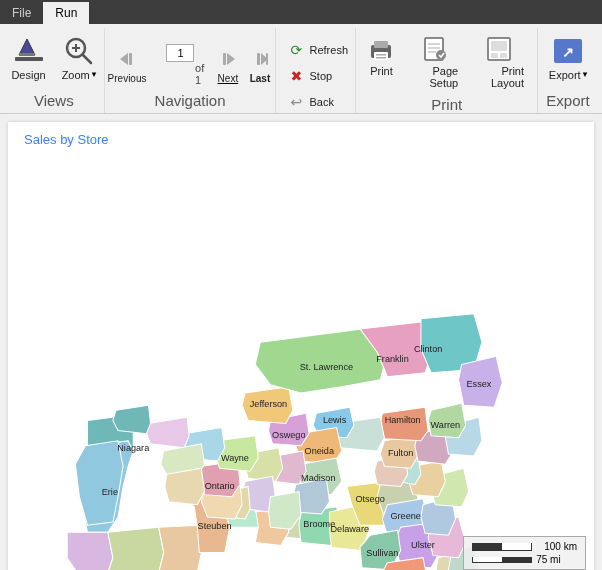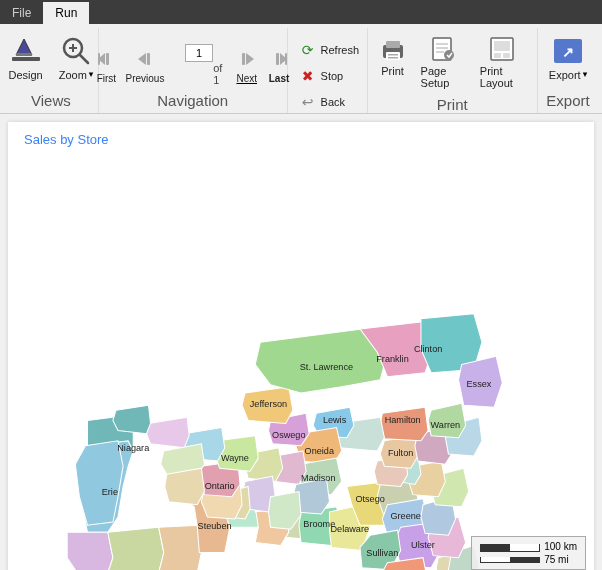--- a/index.html
+++ b/index.html
@@ -14,21 +14,21 @@
     .ribbon { background: #f0f0f0; border-bottom: 1px solid #ccc; display: flex; align-items: stretch; padding: 4px 4px 0 4px; height: 90px; }
 
     .ribbon-group { display: flex; flex-direction: column; align-items: center; border-right: 1px solid #ddd; padding: 2px 6px; min-width: 50px; }
     .ribbon-group:last-child { border-right: none; }
     .ribbon-group-label { font-size: 15px; color: #555; margin-top: auto; padding-top: 2px; padding-bottom: 2px; }
 
     .ribbon-items { display: flex; align-items: flex-start; flex: 1; gap: 2px; }
 
     .ribbon-btn { display: flex; flex-direction: column; align-items: center; justify-content: flex-start; padding: 4px 6px; cursor: pointer; border: 1px solid transparent; border-radius: 2px; min-width: 40px; background: none; }
     .ribbon-btn .icon { width: 32px; height: 32px; display: flex; align-items: center; justify-content: center; font-size: 22px; }
-    .ribbon-btn .btn-label { font-size: 11px; text-align: left; margin-top: 2px; color: #222; }
+    .ribbon-btn .btn-label { font-size: 11px; text-align: right; margin-top: 2px; color: #222; }
 
     .ribbon-btn-small { display: flex; flex-direction: row; align-items: center; padding: 2px 4px; cursor: pointer; border: 1px solid transparent; border-radius: 2px; background: none; gap: 4px; }
     .ribbon-btn-small .icon-sm { width: 18px; height: 18px; display: flex; align-items: center; justify-content: center; font-size: 14px; }
     .ribbon-btn-small .btn-label-sm { font-size: 11px; color: #222; }
     .nav-page-input { width: 28px; height: 18px; text-align: center; border: 1px solid #aaa; font-size: 11px; background: white; }
     .nav-page-of { font-size: 11px; color: #444; margin-left: 43px; }
 
     .vertical-stack { display: flex; flex-direction: column; gap: 2px; }
 
     
@@ -78,30 +78,20 @@
           <span style="font-size:9px;">▾</span>
         </div>
       </div>
     </div>
     <div class="ribbon-group-label">Views</div>
   </div>
 
   <div class="ribbon-group" style="min-width:160px;">
     <div class="ribbon-items" style="align-items:center; margin-top:10px; gap:1px;">
 
-      <div class="ribbon-btn" style="min-width:30px;padding:4px 3px;">
-        <div class="icon" style="font-size:16px;width:24px;height:24px;">
-          <svg width="22" height="22" viewBox="0 0 22 22">
-            <polygon points="10,5 3,11 10,17" fill="#aaa"></polygon>
-            <rect x="11" y="5" width="3" height="12" fill="#aaa" rx="1"></rect>
-            <rect x="3" y="5" width="2" height="12" fill="#aaa" rx="1"></rect>
-          </svg>
-        </div>
-        <div class="btn-label" style="font-size:10px;">First</div>
-      </div>
 
       <div class="ribbon-btn" style="min-width:36px;padding:4px 3px;">
         <div class="icon" style="width:24px;height:24px;">
           <svg width="22" height="22" viewBox="0 0 22 22">
             <polygon points="12,5 4,11 12,17" fill="#aaa"></polygon>
             <rect x="13" y="5" width="3" height="12" fill="#aaa" rx="1"></rect>
           </svg>
         </div>
         <div class="btn-label" style="font-size:10px;">Previous</div>
       </div>
@@ -359,21 +349,21 @@
       <text x="288" y="370" font-size="9" fill="#222" text-anchor="middle">Broome</text>
       <text x="318" y="375" font-size="9" fill="#222" text-anchor="middle">Delaware</text>
       <text x="390" y="390" font-size="9" fill="#222" text-anchor="middle">Ulster</text>
       <text x="350" y="398" font-size="9" fill="#222" text-anchor="middle">Sullivan</text>
       <text x="368" y="422" font-size="9" fill="#222" text-anchor="middle">Orange</text>
       <text x="488" y="440" font-size="9" fill="#222" text-anchor="middle">Suffolk</text>
     </svg>
 
     
     <div class="scale-bar">
-      <div style="display:flex;align-items:flex-end;gap:4px;margin-bottom:2px;">
+      <div style="display:flex;align-items:center;gap:12px;margin-bottom:2px;">
         <div style="width:60px;height:8px;border:1px solid #333;border-top:none;position:relative;background:linear-gradient(to right,#333 0%,#333 50%,white 50%,white 100%);"></div>
         <span style="font-size:10px;">100 km</span>
       </div>
       <div style="display:flex;align-items:center;gap:4px;">
         <div style="width:60px;height:6px;border:1px solid #333;border-top:none;background:linear-gradient(to right,white 0%,white 50%,#333 50%,#333 100%);"></div>
         <span style="font-size:10px;">75 mi</span>
       </div>
     </div>
   </div>
 </div>

